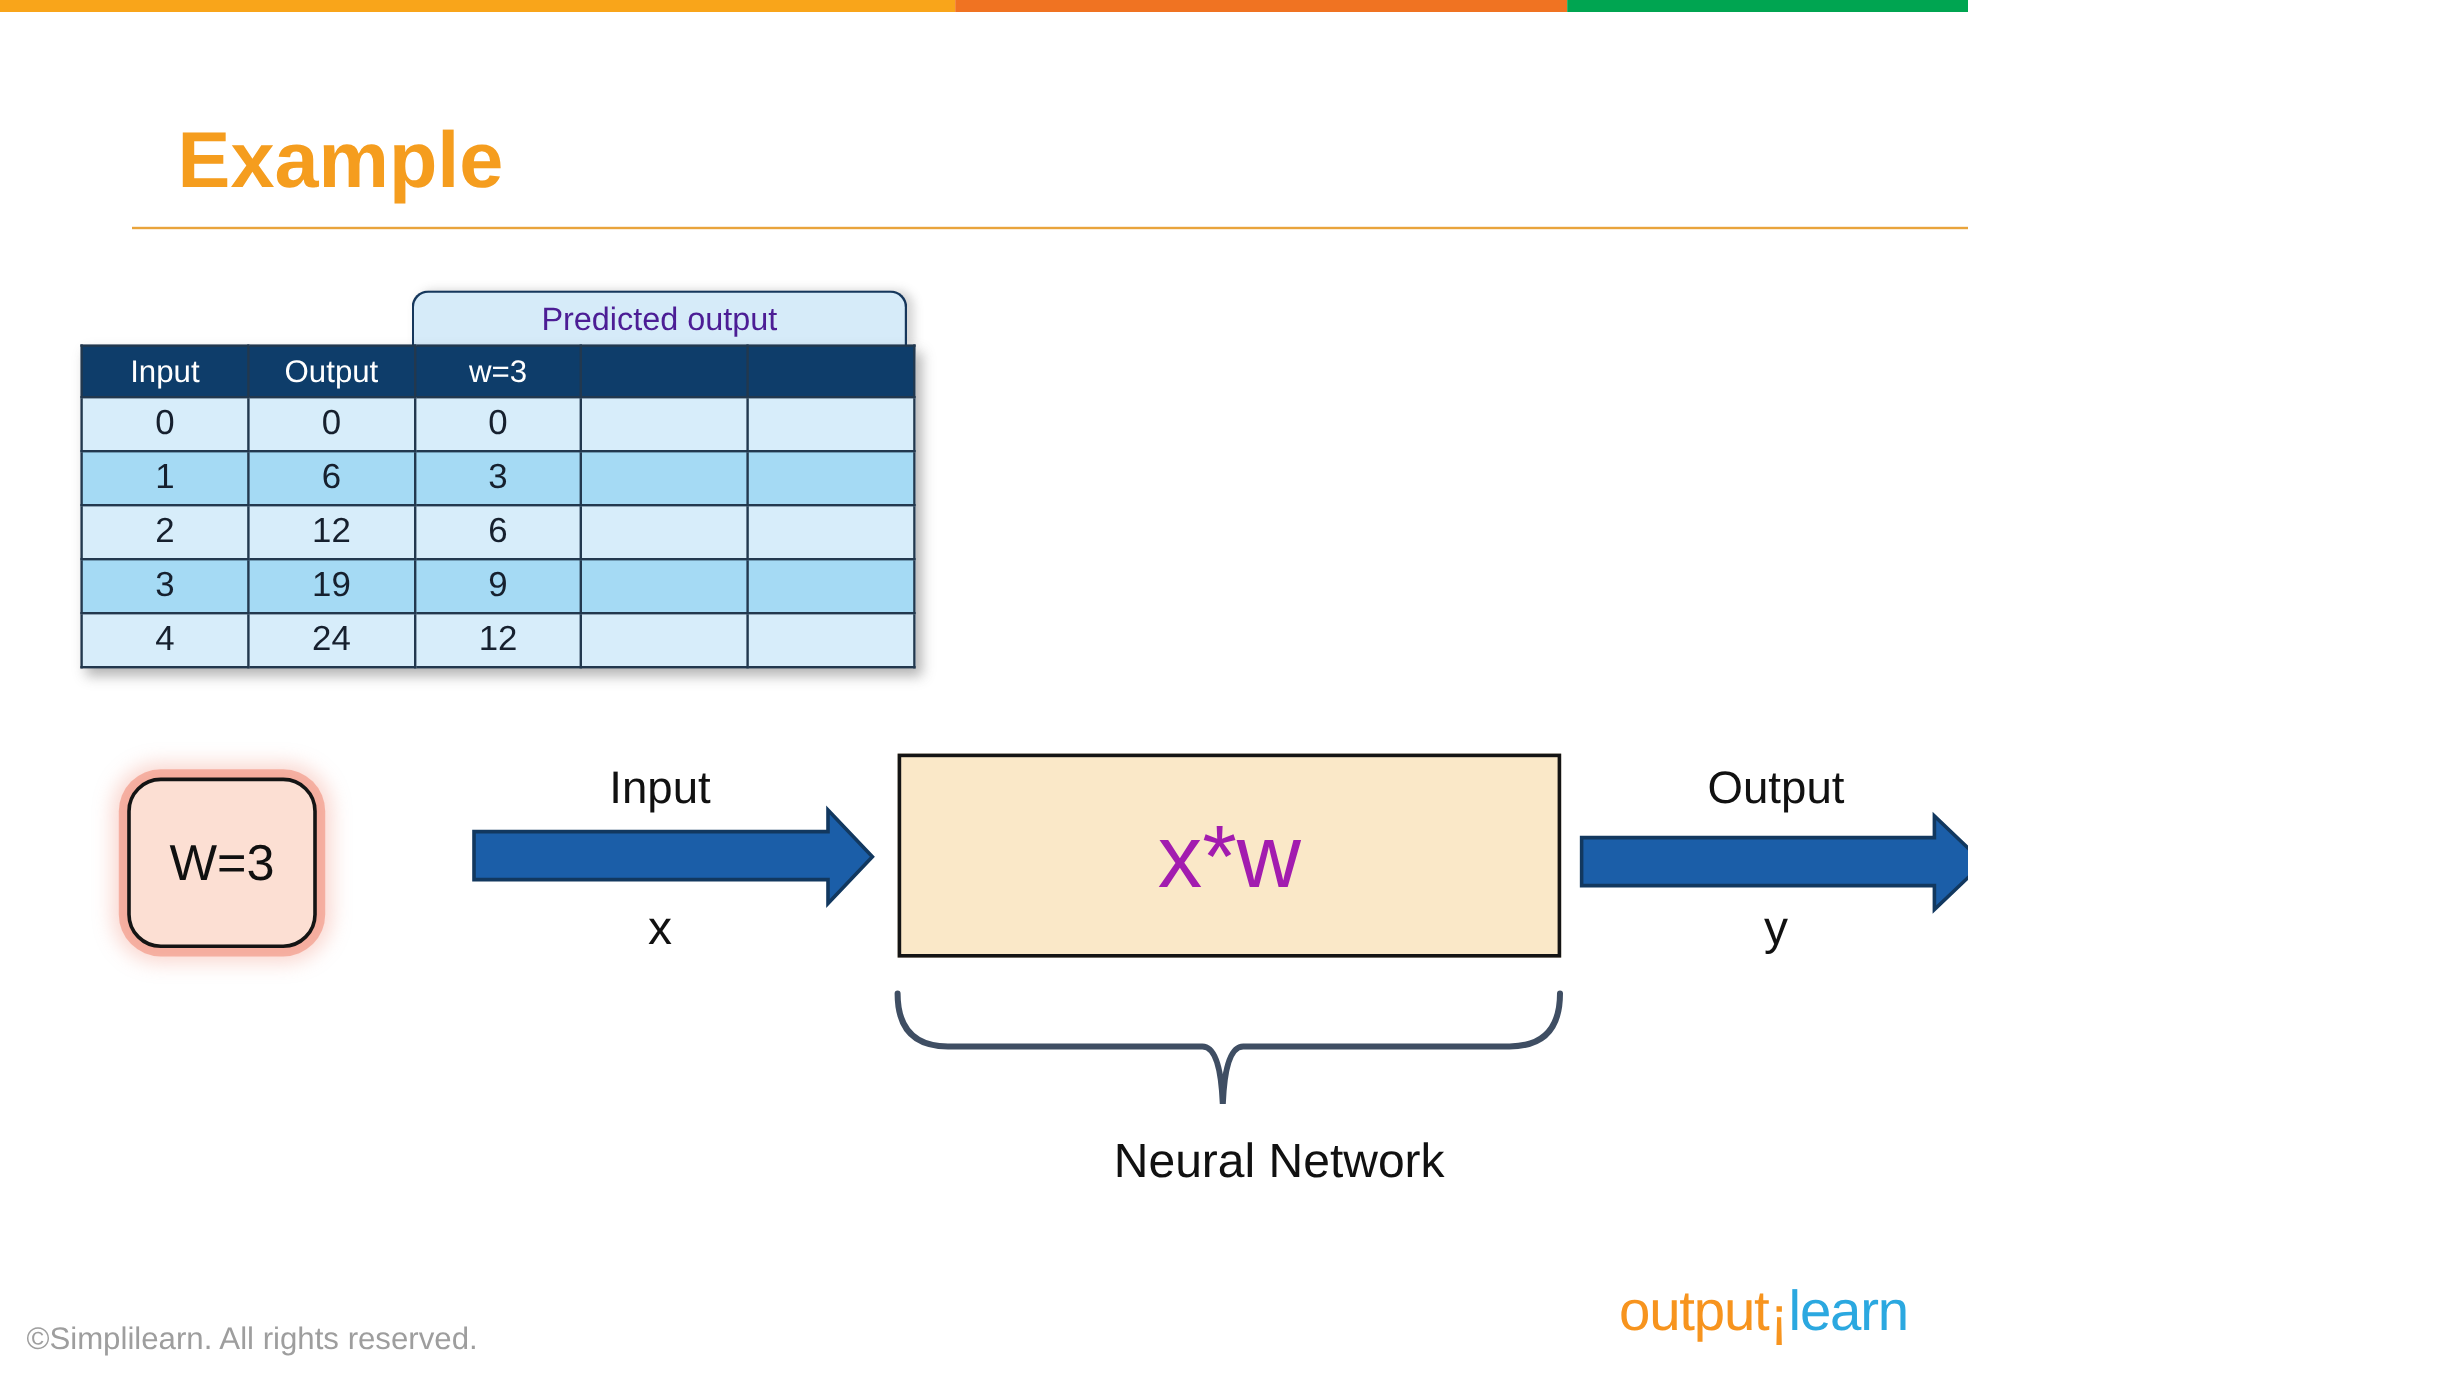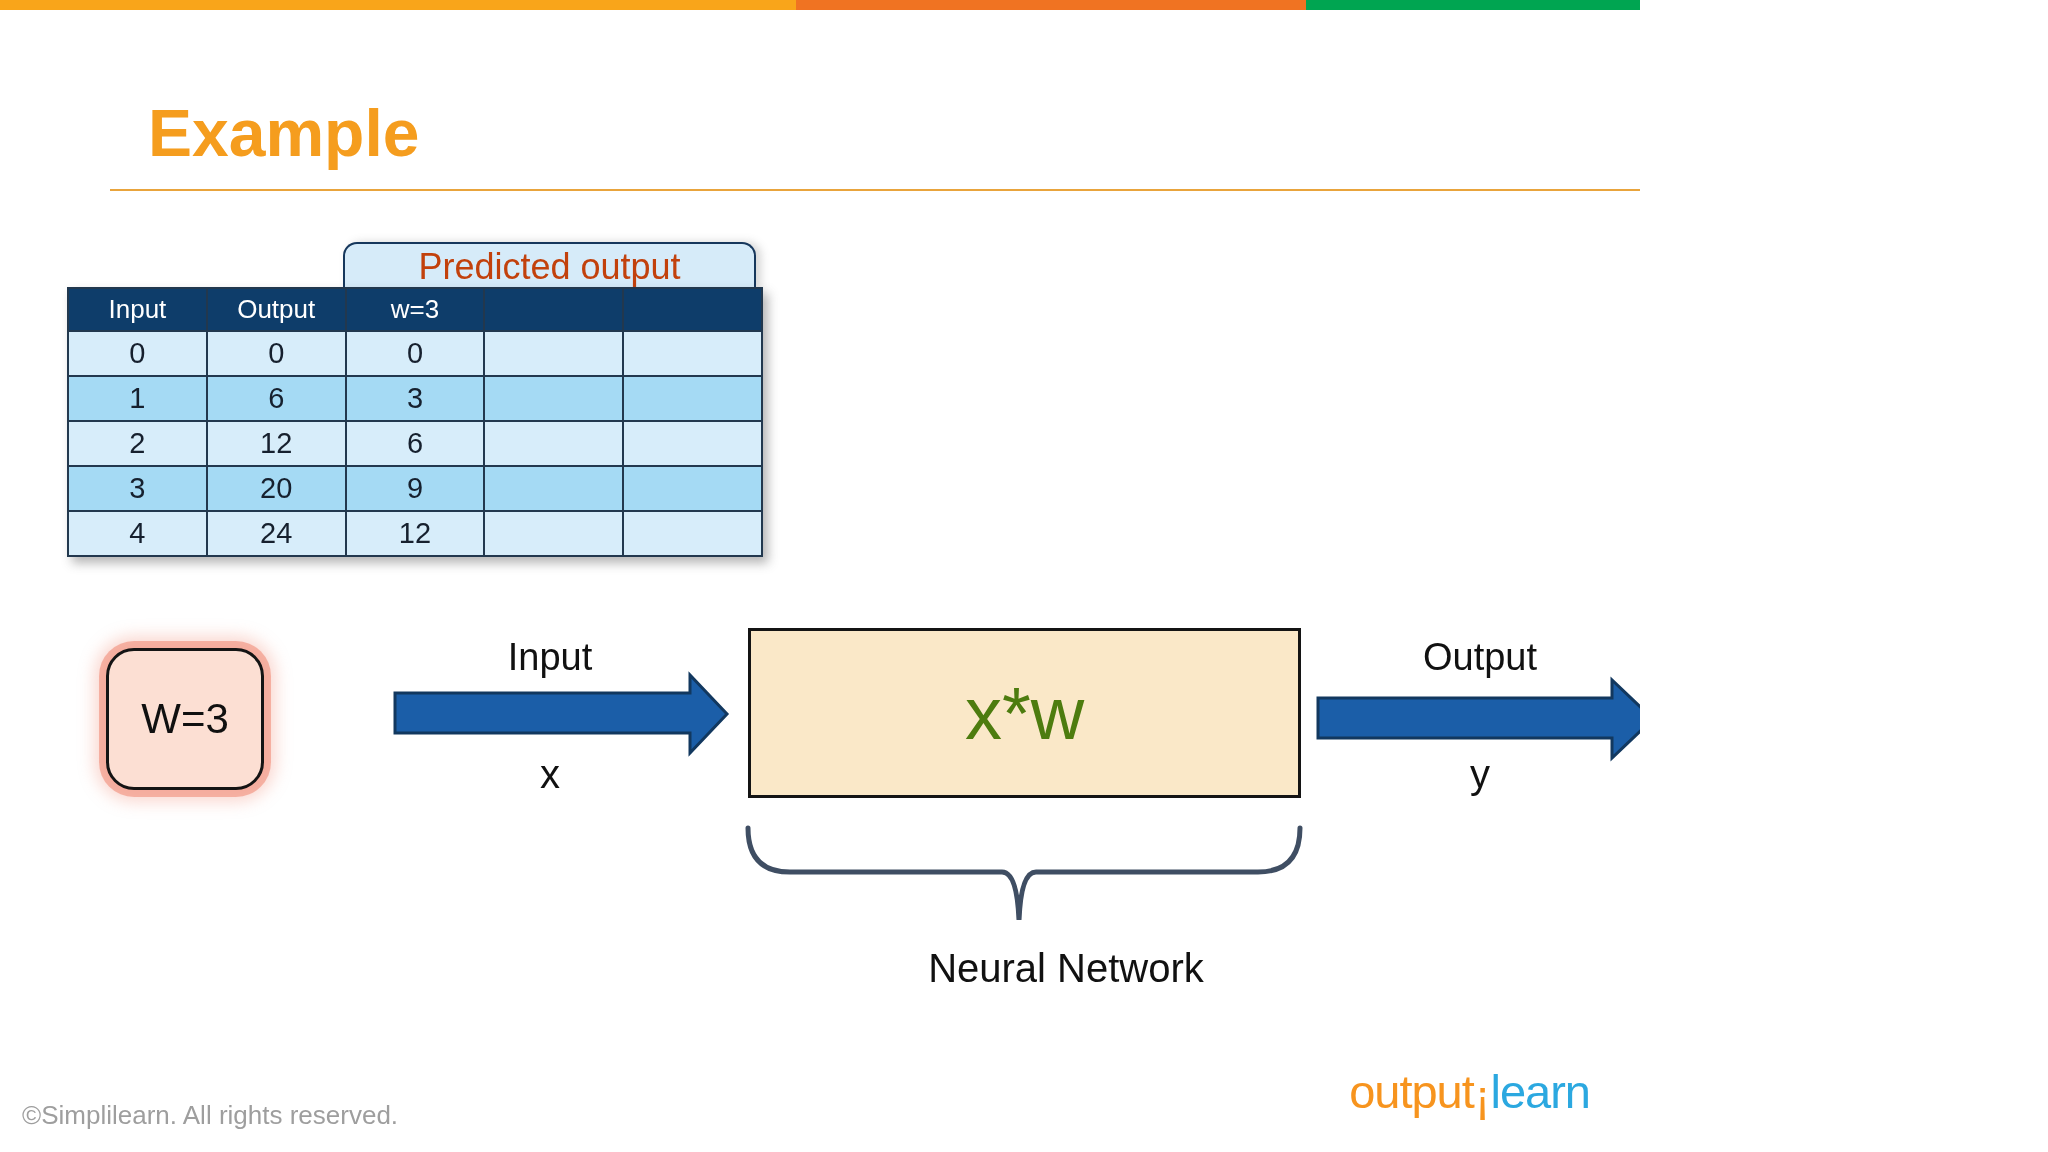--- a/index.html
+++ b/index.html
@@ -18,21 +18,21 @@
     position:absolute;left:148px;top:95px;font-size:66px;font-weight:bold;
     color:var(--title_orange);letter-spacing:0px;
   }
   .title-divider{position:absolute;left:110px;top:189px;width:1842px;height:2px;background:var(--divider_orange);}
   
   .table-wrap{position:absolute;left:67px;top:242px;width:700px;}
   .pred-tab{
     position:absolute;left:276px;top:0;width:413px;height:47px;
     background:var(--table_tab_bg);border:2px solid #16375c;border-bottom:none;
     border-radius:14px 14px 0 0;display:flex;align-items:center;justify-content:center;
-    font-size:36px;color:#c2410c;box-sizing:border-box;box-shadow:5px 0 8px rgba(90,90,90,.25);
+    font-size:27px;color:#4c1d95;box-sizing:border-box;box-shadow:5px 0 8px rgba(90,90,90,.25);
   }
   table.values{
     position:absolute;left:0;top:45px;width:696px;border-collapse:collapse;table-layout:fixed;
     box-shadow:5px 6px 10px rgba(70,70,70,.4);
   }
   table.values th,table.values td{
     border:2px solid var(--table_border);text-align:center;padding:0;box-sizing:border-box;
   }
   table.values th{
     height:43px;background:var(--table_header_bg);color:#ffffff;font-weight:normal;font-size:26px;
@@ -48,21 +48,21 @@
     box-shadow:0 0 0 7px rgba(242,142,122,.6),0 0 16px 12px rgba(242,142,122,.35);
     box-sizing:border-box;
   }
   .arrow-svg{position:absolute;}
   .diag-label{position:absolute;text-align:center;color:#111;}
   .lbl-38{font-size:38px;}
   .lbl-40{font-size:40px;}
   .nn-box{
     position:absolute;left:748px;top:628px;width:553px;height:170px;
     background:var(--process_box_fill);border:3px solid #141414;box-sizing:border-box;
-    display:flex;align-items:center;justify-content:center;font-size:74px;color:#4d7c0f;
+    display:flex;align-items:center;justify-content:center;font-size:74px;color:#a21caf;
   }
   .brace-svg{position:absolute;left:740px;top:820px;}
   
   .copyright{position:absolute;left:22px;top:1100px;font-size:26px;color:var(--copyright_gray);}
   .logo{position:absolute;right:50px;top:1064px;font-size:47px;font-weight:500;letter-spacing:-1px;}
   .logo .orange{color:var(--logo_orange);}
   .logo .blue{color:var(--logo_blue);}
   .logo .sep{color:var(--logo_orange);position:relative;top:0.10em;padding:0 1px;}
 </style>
 </head>
@@ -109,21 +109,21 @@
         </tr>
         <tr>
           <td>2</td>
           <td>12</td>
           <td>6</td>
           <td></td>
           <td></td>
         </tr>
         <tr>
           <td>3</td>
-          <td>20</td>
+          <td>19</td>
           <td>9</td>
           <td></td>
           <td></td>
         </tr>
         <tr>
           <td>4</td>
           <td>24</td>
           <td>12</td>
           <td></td>
           <td></td>

